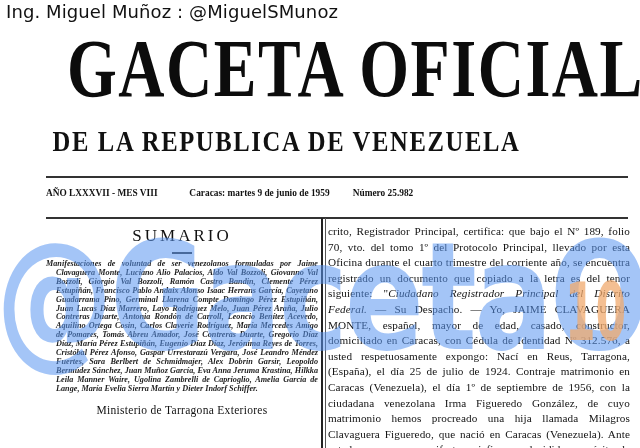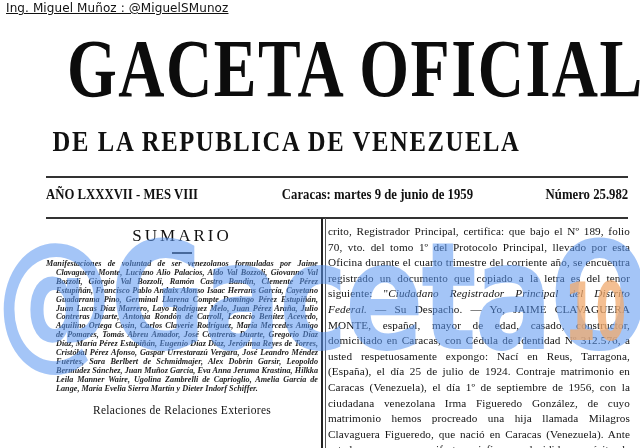--- a/index.html
+++ b/index.html
@@ -1,22 +1,22 @@
 <!DOCTYPE html>
 <html><head>
 <meta charset="utf-8">
 <style>
   html, body { margin:0; padding:0; }
   body { width:640px; height:448px; overflow:hidden; background:#ffffff; position:relative; color:#111; }
-  .credit { position:absolute; left:6px; top:1px; font-family:"DejaVu Sans", sans-serif; font-size:12px; color:#111; letter-spacing:0.1px;text-decoration:underline; }
+  .credit { position:absolute; left:6px; top:1px; font-family:"DejaVu Sans", sans-serif; font-size:18px; color:#111; letter-spacing:0.1px; }
   .masthead { position:absolute; left:0; top:24px; width:544px; }
   .title { font-family:"Liberation Serif", serif; font-weight:bold; font-size:82px; line-height:90px; letter-spacing:2px; transform:scaleX(0.78); transform-origin:center; color:#0c0c0c; white-space:nowrap; margin-left:8px; }
   .subtitle { font-family:"Liberation Serif", serif; font-weight:bold; font-size:30px; line-height:34px; letter-spacing:2px; transform:scaleX(0.82); transform-origin:center; color:#111; white-space:nowrap; margin-top:10px; margin-left:4px; }
   .rule { position:absolute; left:46px; width:582px; height:2px; background:#333; }
-  .dateline { position:absolute; left:46px; top:186px; width:582px; font-family:"Liberation Serif", serif; font-weight:bold; font-size:15px; display:flex; justify-content:space-between; white-space:nowrap; }
+  .dateline { position:absolute; left:46px; top:186px; width:582px; font-family:"Liberation Serif", serif; font-weight:bold; font-size:11px; display:flex; white-space:nowrap; }
   .dateline span { display:inline-block; transform:scaleX(0.85); }
   .dateline .l { transform-origin:left; }
   .dateline .r { transform-origin:right; }
   .col-left { position:absolute; left:46px; top:222px; width:272px; font-family:"Liberation Serif", serif; color:#111; }
   .col-right { position:absolute; left:328px; top:222px; width:302px; font-family:"Liberation Serif", serif; color:#111; }
   .vline { position:absolute; width:2px; background:#222; }
   .sumario { text-align:center; font-size:17px; letter-spacing:3px; margin-top:4px; }
   .dash { width:20px; height:2px; background:#333; margin:6px auto 6px; }
   .ministry { text-align:center; font-size:11.5px; line-height:14px; letter-spacing:0.3px; margin-top:4px; }
   .small { font-size:8.2px; line-height:8.9px; text-align:justify; font-weight:bold; color:#222; }
@@ -47,21 +47,21 @@
 
 <div class="rule" style="top:217px;"></div>
 
 <div class="vline" style="left:321px; top:218px; height:230px;"></div>
 <div class="vline" style="left:325px; top:218px; height:230px; width:1px; background:#555;"></div>
 
 <div class="col-left">
   <div class="sumario">SUMARIO</div>
   <div class="dash"></div>
   <div class="small indent" style="margin-top:2px;">Manifestaciones de voluntad de ser venezolanos formuladas por Jaime Clavaguera Monte, Luciano Alio Palacios, Aldo Val Bozzoli, Giovanno Val Bozzoli, Giorgio Val Bozzoli, Ramón Castro Bandin, Clemente Pérez Estupiñán, Francisco Pablo Andaix Alonso Isaac Herrans García, Cayetano Guadarrama Pino, Germinal Llarena Compte Domingo Pérez Estupiñán, Juan Lucas Díaz Marrero, Layo Rodríguez Melo, Juan Pérez Araña, Julio Contreras Duarte, Antonia Rondón de Carroll, Leoncio Benítez Acevedo, Aquilino Ortega Cosin, Carlos Claverie Rodríguez, María Mercedes Amigo de Pomares, Tomás Abreu Amador, José Contreras Duarte, Gregorio Díaz Díaz, María Pérez Estupiñán, Eugenio Díaz Díaz, Jerónima Reyes de Torres, Cristóbal Pérez Afonso, Gaspar Urrestarazú Vergara, José Leandro Méndez Fuertes, Sara Berlbert de Schmidmajer, Alex Dobrin Garsir, Leopoldo Bermúdez Sánchez, Juan Muñoz García, Eva Anna Jeruma Krastina, Hilkka Leila Manner Waire, Ugolina Zambrelli de Caprioglio, Amelia García de Lange, María Evelia Sierra Martín y Dieter Indorf Schiffer.</div>
-  <div class="ministry" style="margin-top:9px;">Relaciones de Relaciones Exteriores</div>
+  <div class="ministry" style="margin-top:9px;">Ministerio de Tarragona Exteriores</div>
 
 </div>
 
 <div class="col-right">
   <div class="body" style="margin-top:2px;"><span>crito, Registrador Principal, certifica: que bajo el Nº 189, folio 70, vto. del tomo 1º del Protocolo Principal, llevado por esta Oficina durante el cuarto trimestre del corriente año, se encuentra registrado un documento que copiado a la letra es del tenor siguiente: "</span><i>Ciudadano Registrador Principal del Distrito Federal.</i><span> — Su Despacho. — Yo, JAIME CLAVAGUERA MONTE, español, mayor de edad, casado, constructor, domiciliado en Caracas, con Cédula de Identidad Nº 312.576, a usted respetuosamente expongo: Nací en Reus, Tarragona, (España), el día 25 de julio de 1924. Contraje matrimonio en Caracas (Venezuela), el día 1º de septiembre de 1956, con la ciudadana venezolana Irma Figueredo González, de cuyo matrimonio hemos procreado una hija llamada Milagros Clavaguera Figueredo, que nació en Caracas (Venezuela). Ante usted ocurro para manifestar mi firme y decidido propósito de hacerme venezolano. Juro cumplir y respetar la Constitución y demás Leyes de la República. Acompaño documentos de Ley. — Caracas, primero de octubre</span></div>
 </div>
 
 <div class="watermark wm-blue">@GacetaOficial</div>
 <div class="watermark wm-orange">10</div>
 

